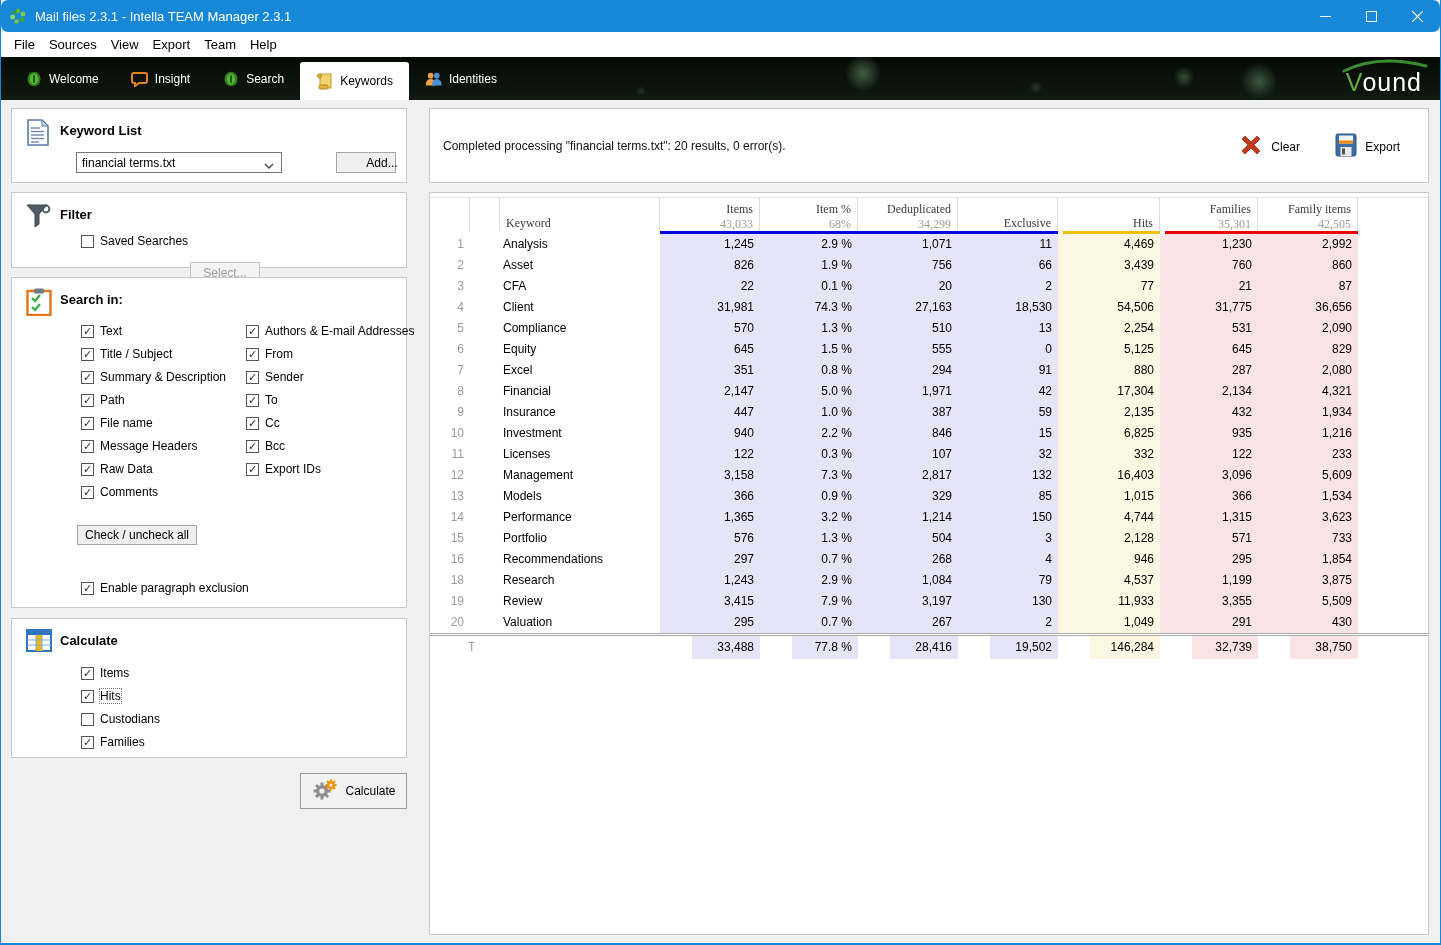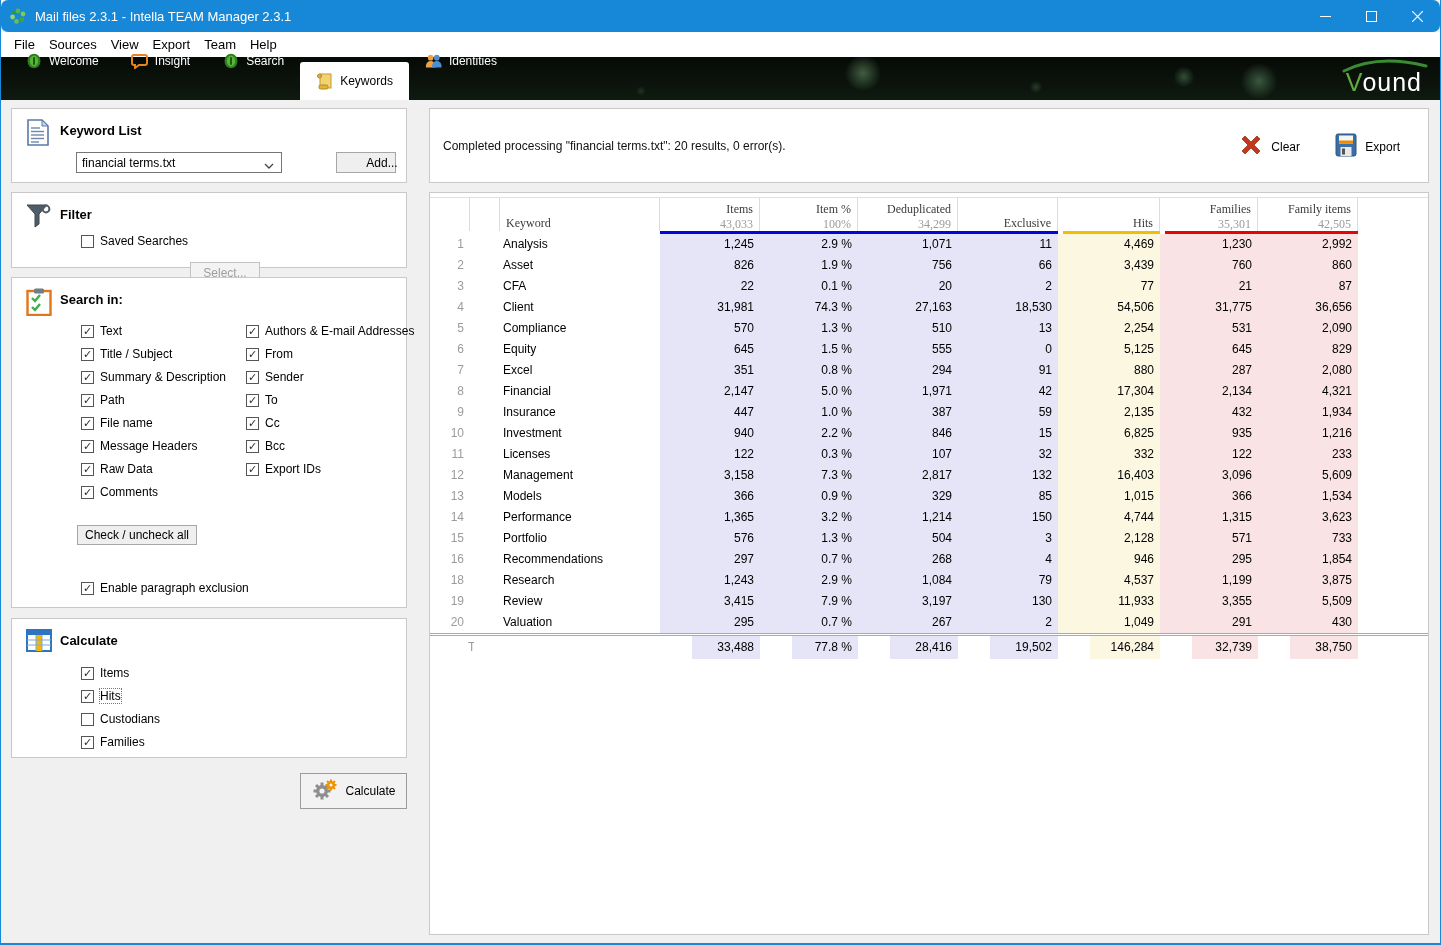--- a/index.html
+++ b/index.html
@@ -23,21 +23,21 @@
   
   .tabbar { position:absolute; left:0; top:57px; width:100%; height:43px;
      background:
        radial-gradient(circle 26px at 862px 16px, rgba(120,170,120,.50), transparent 70%),
        radial-gradient(circle 15px at 1183px 20px, rgba(100,150,110,.45), transparent 70%),
        radial-gradient(circle 26px at 1258px 24px, rgba(105,155,115,.50), transparent 70%),
        radial-gradient(circle 9px at 1035px 30px, rgba(90,130,95,.35), transparent 70%),
        radial-gradient(circle 7px at 640px 34px, rgba(80,120,90,.30), transparent 70%),
        linear-gradient(180deg,#060a06,#0f1a10);
      display:flex; align-items:flex-end; }
-  .tab { height:30px; margin-bottom:24px; display:flex; align-items:center; gap:7px;
+  .tab { height:30px; margin-bottom:6px; display:flex; align-items:center; gap:7px;
          padding:0 16px; color:#fff; font-size:12px; cursor:default; }
   .tab.active { background:#ffffff; color:#000; height:38px; margin-bottom:0; border-radius:3px 3px 0 0; }
   .tab .ticon { width:17px; height:17px; display:inline-flex; align-items:center; justify-content:center; }
   .brand { position:absolute; right:18px; top:8px; height:34px; display:flex; align-items:center; }
   .brand .v { color:#63aa3c; font-size:25px; }
   .brand .ound { color:#fff; font-size:25px; letter-spacing:1px; }
   .brand svg.swoosh { position:absolute; right:-6px; top:-7px; }
 
   
   .content { position:absolute; left:0; top:100px; width:1439px; height:843px; background:#f0f0f0; }
@@ -422,21 +422,21 @@
             <div class="hcell kw">
               <div class="lab">Keyword</div>
               <div class="sub"></div>
             </div>
             <div class="hcell">
               <div class="lab">Items</div>
               <div class="sub">43,033</div>
             </div>
             <div class="hcell">
               <div class="lab">Item %</div>
-              <div class="sub">100%</div>
+              <div class="sub">68%</div>
             </div>
             <div class="hcell">
               <div class="lab">Deduplicated</div>
               <div class="sub">34,299</div>
             </div>
             <div class="hcell">
               <div class="lab">Exclusive</div>
               <div class="sub"></div>
             </div>
             <div class="hcell">

